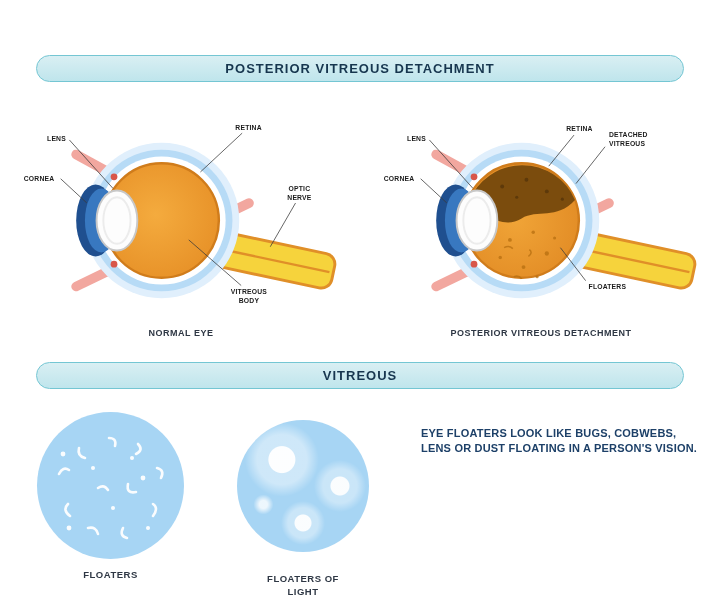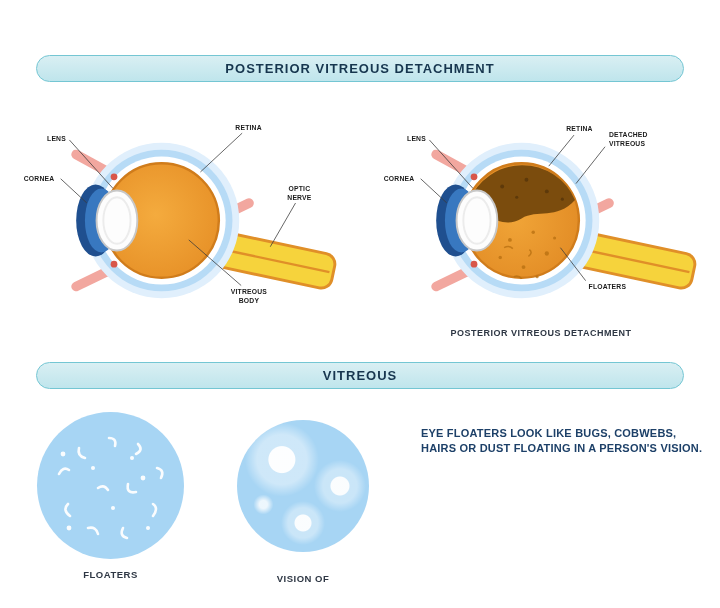--- a/index.html
+++ b/index.html
@@ -96,20 +96,21 @@
 
       <text x="32" y="48">LENS</text>
       <text x="8" y="89">CORNEA</text>
       <text x="226" y="37">RETINA</text>
       <text x="292" y="100" text-anchor="middle">OPTIC</text>
       <text x="292" y="109" text-anchor="middle">NERVE</text>
       <text x="240" y="206" text-anchor="middle">VITREOUS</text>
       <text x="240" y="215" text-anchor="middle">BODY</text>
     </svg>
   </div>
+  <div class="eye-caption" id="caption-normal">NORMAL EYE</div>
 
   <div class="diagram" id="diagram-pvd">
     <svg width="330" height="220" viewBox="0 0 340 226">
       <defs>
         <radialGradient id="pvdGrad" cx="45%" cy="50%" r="65%">
           <stop offset="0%" stop-color="#f0a437"></stop>
           <stop offset="100%" stop-color="#e18a24"></stop>
         </radialGradient>
       </defs>
       <g>
@@ -203,18 +204,19 @@
         <circle cx="32" cy="116" r="2.4"></circle>
         <circle cx="111" cy="116" r="2"></circle>
         <circle cx="95" cy="46" r="2"></circle>
       </g>
     </svg>
   </div>
   <div class="circle-caption" id="floaters-caption">FLOATERS</div>
 
   <div class="symptom-circle" id="flashes-circle"></div>
   <div class="circle-caption" id="flashes-caption">
-    <div>VISION OF</div>
-  </div>
-
-  <div class="symptom-text" id="symptom-text-1">EYE FLOATERS LOOK LIKE BUGS, COBWEBS, HAIRS OR DUST FLOATING IN A PERSON'S VISION.</div>
+    <div>FLOATERS OF</div>
+    <div>LIGHT</div>
+  </div>
+
+  <div class="symptom-text" id="symptom-text-1">EYE FLOATERS LOOK LIKE BUGS, COBWEBS, LENS OR DUST FLOATING IN A PERSON'S VISION.</div>
 
 </div>
 
 </body></html>

